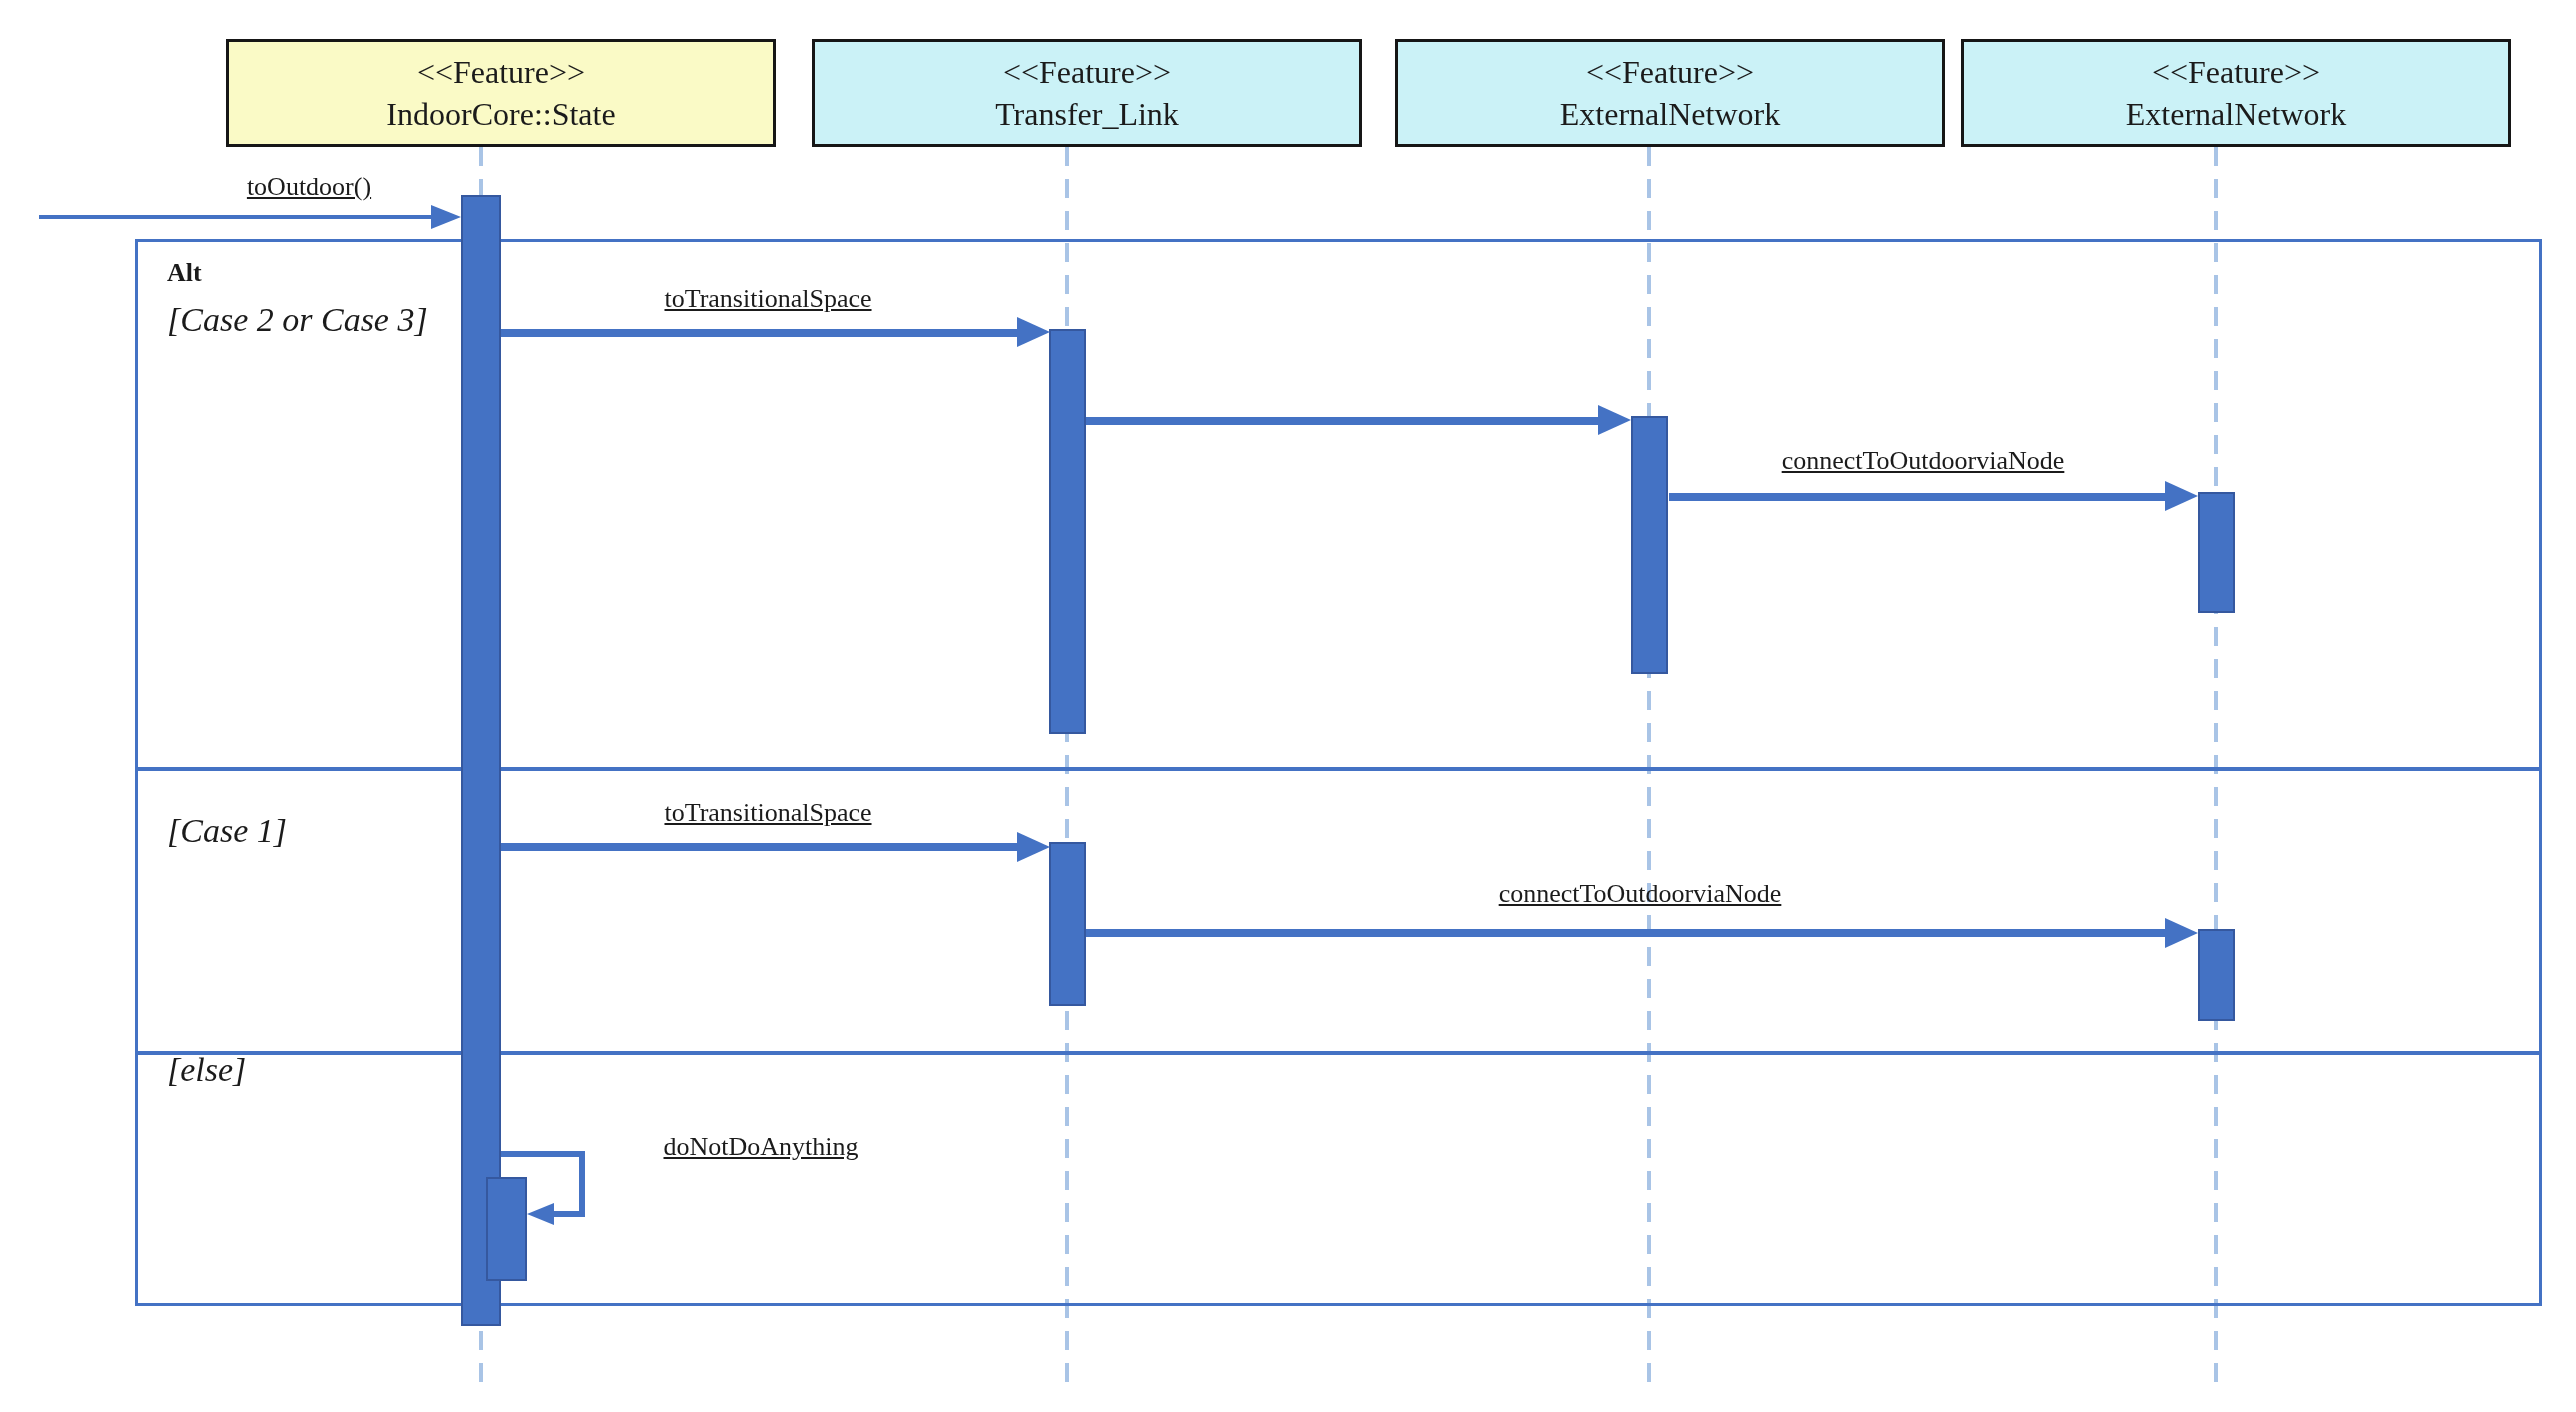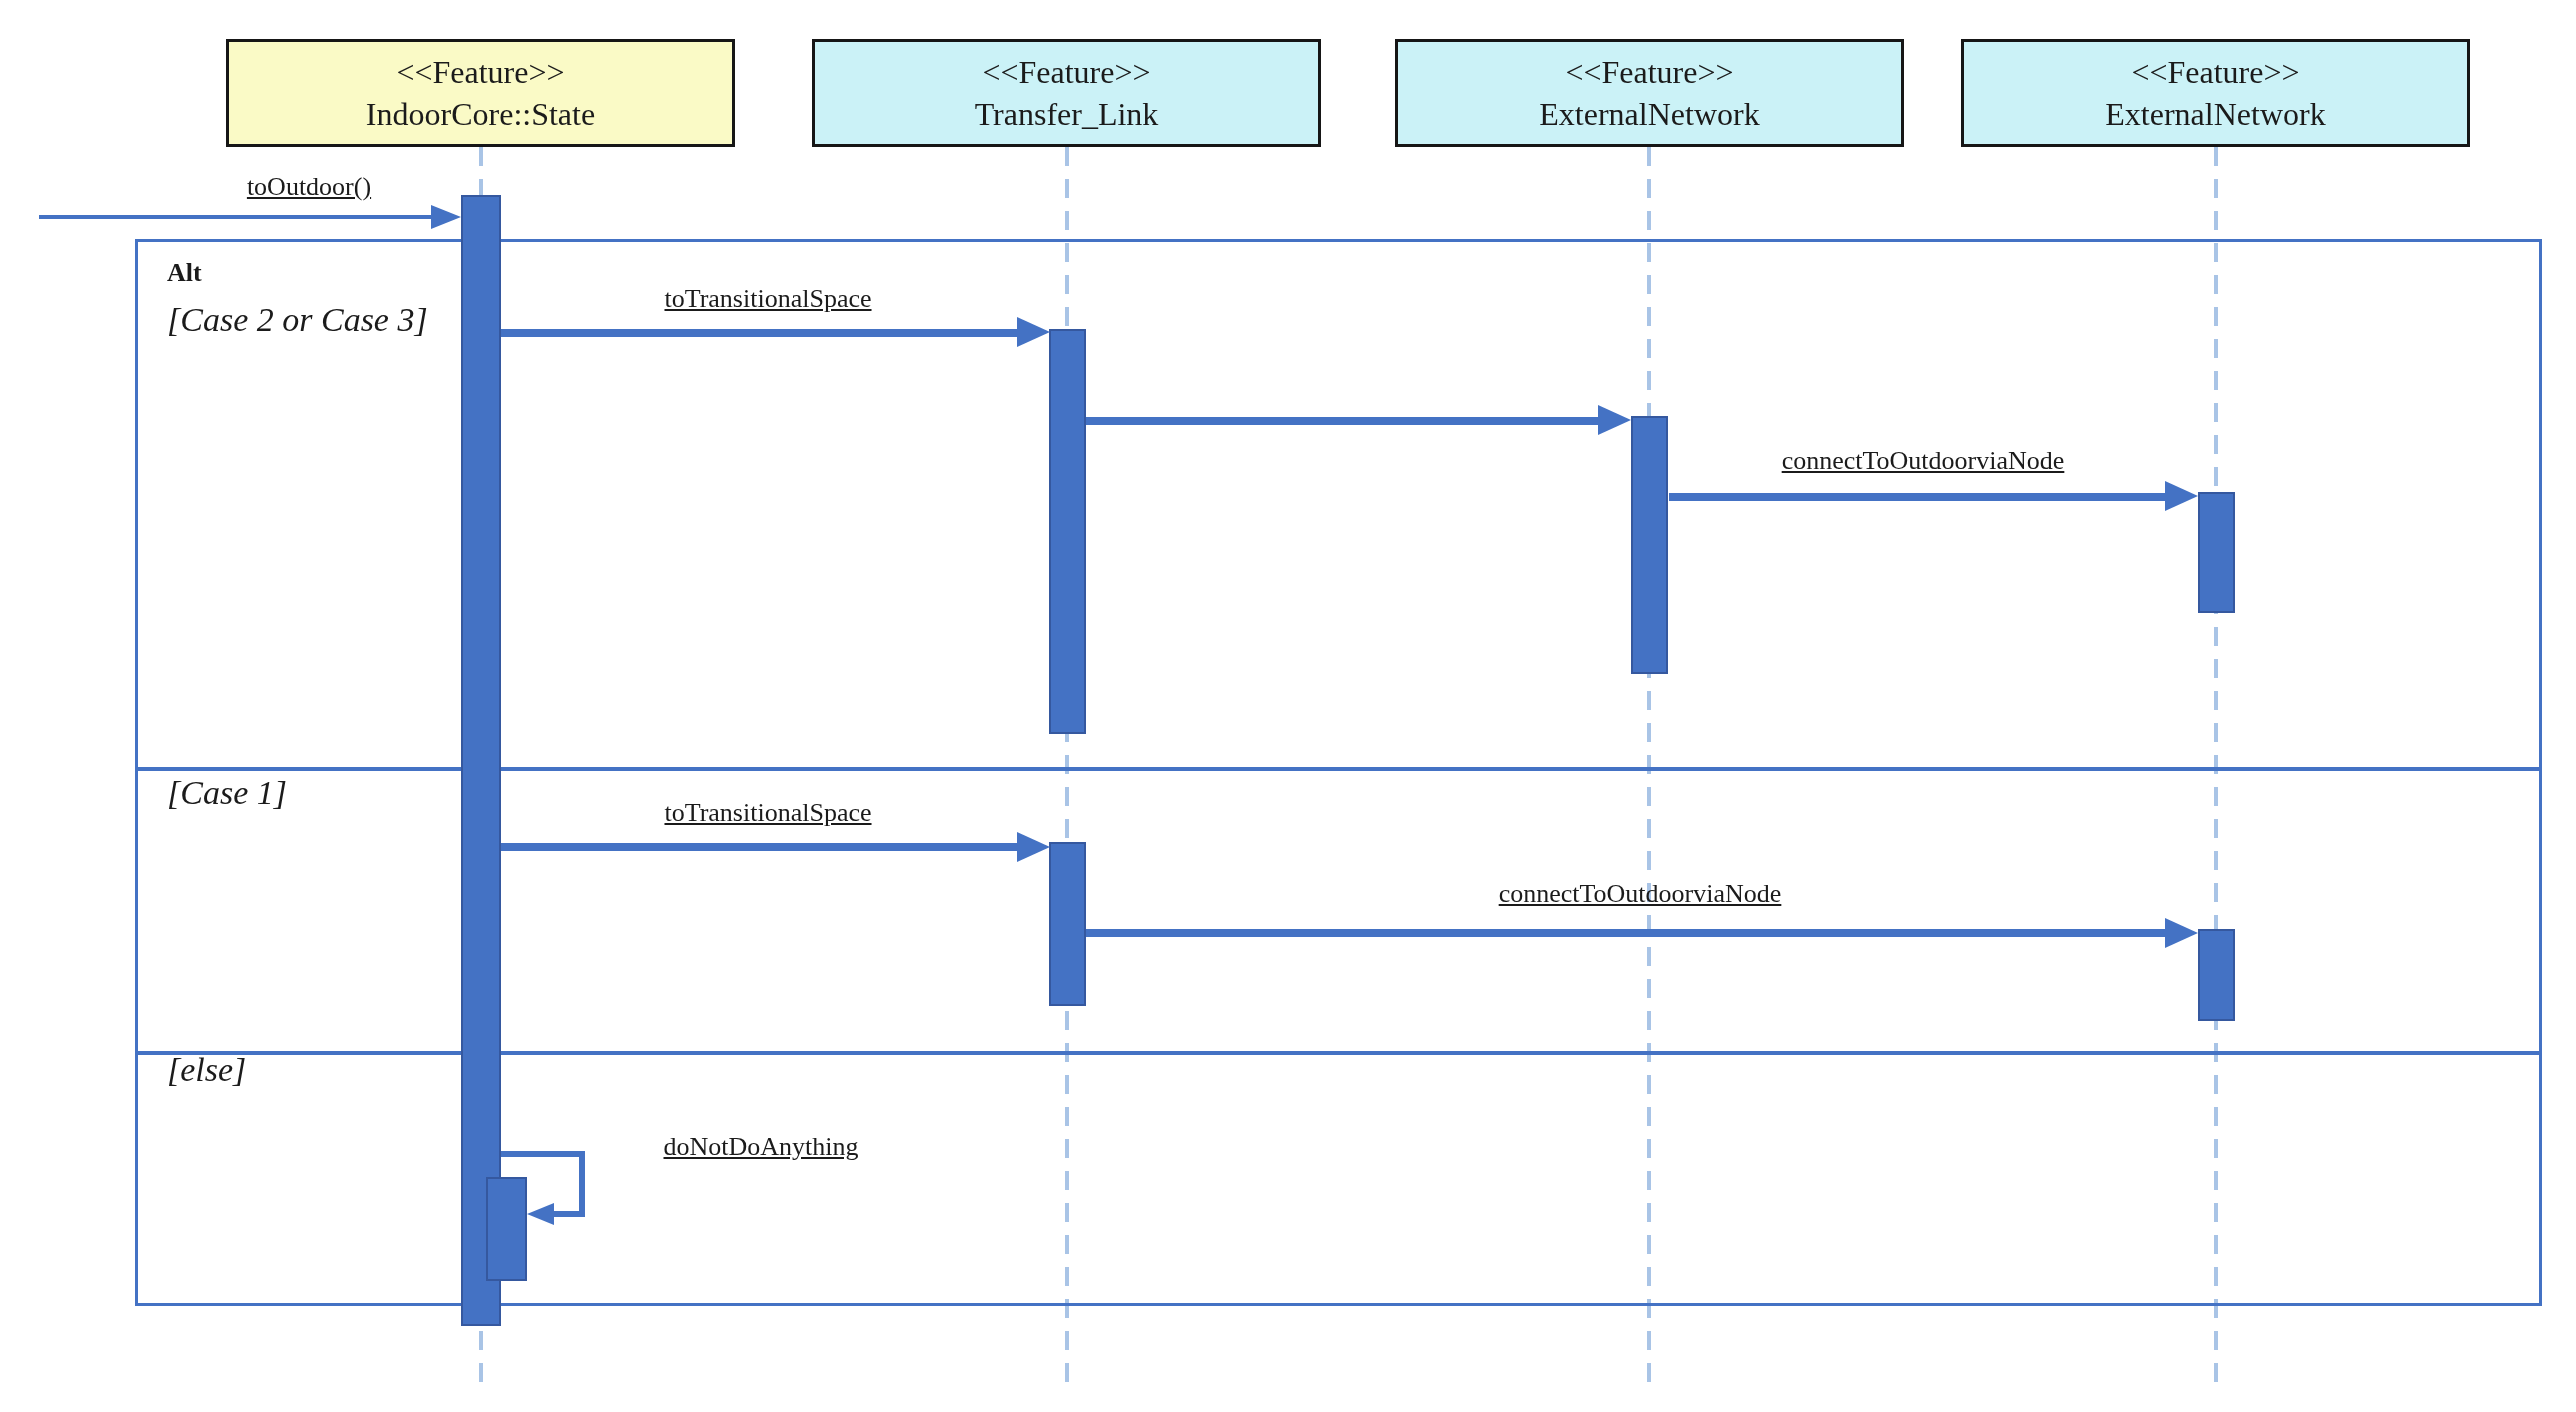--- a/index.html
+++ b/index.html
@@ -11,21 +11,21 @@
     color:#1b1b1b;
     overflow:hidden;
   }
   
   .lifeline{
     position:absolute;top:147px;width:4.3px;height:1245px;
     background:repeating-linear-gradient(180deg,#a9c4e6 0 18.7px,rgba(0,0,0,0) 18.7px 32px);
   }
   
   .head{
-    position:absolute;top:39px;width:509px;height:108px;
+    position:absolute;top:39px;width:550px;height:108px;
     border:3.6px solid #161616;box-sizing:border-box;
     display:flex;flex-direction:column;align-items:center;justify-content:center;
     font-size:32px;line-height:42px;text-align:center;
   }
   .head.yellow{background:#fafac6;}
   .head.cyan{background:#cbf2f7;}
   
   .act{
     position:absolute;background:#4472c4;border:2.2px solid #35589f;box-sizing:border-box;
     z-index:30;
@@ -86,21 +86,21 @@
   </div>
   <div class="head cyan" style="left:1961px">
     <div>&lt;&lt;Feature&gt;&gt;</div>
     <div>ExternalNetwork</div>
   </div>
 
   <div class="alt-frame">
     <div class="op">Alt</div>
     <div class="guard" style="top:59px">[Case 2 or Case 3]</div>
     <div class="divider" style="top:525px"></div>
-    <div class="guard" style="top:532px">[Case 1]</div>
+    <div class="guard" style="top:570px">[Case 1]</div>
     <div class="divider" style="top:809px"></div>
     <div class="guard" style="top:809px">[else]</div>
   </div>
 
   <div class="msg-label" style="left:309px;top:172px">toOutdoor()</div>
   <div class="msg-line" style="left:39px;top:215px;width:393px;height:3.6px"></div>
   <div class="arrow-right small" style="left:431px;top:205px"></div>
 
   <div class="act" style="left:461px;top:195px;width:40px;height:1131px"></div>
   <div class="act" style="left:1049px;top:329px;width:37px;height:405px"></div>

